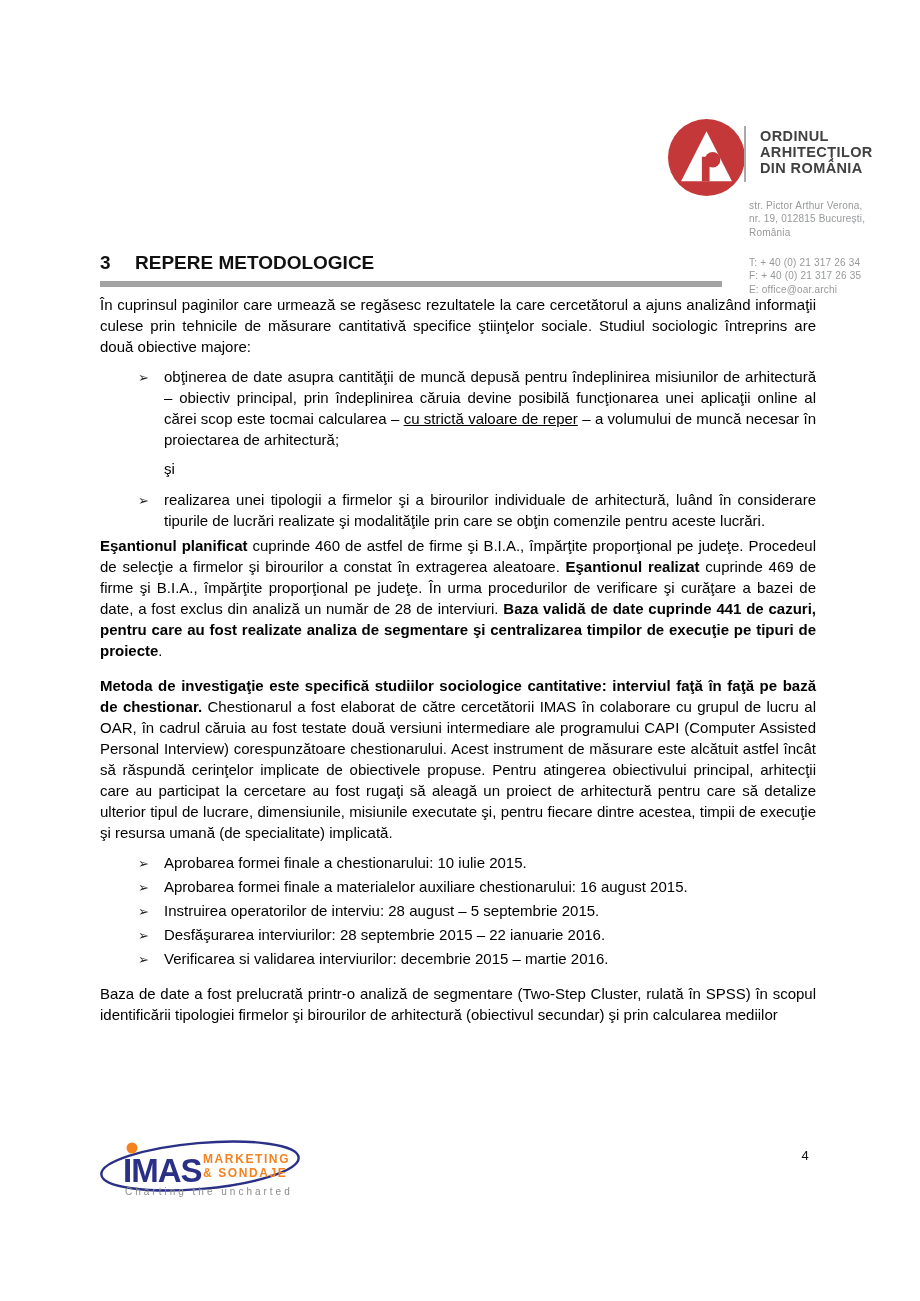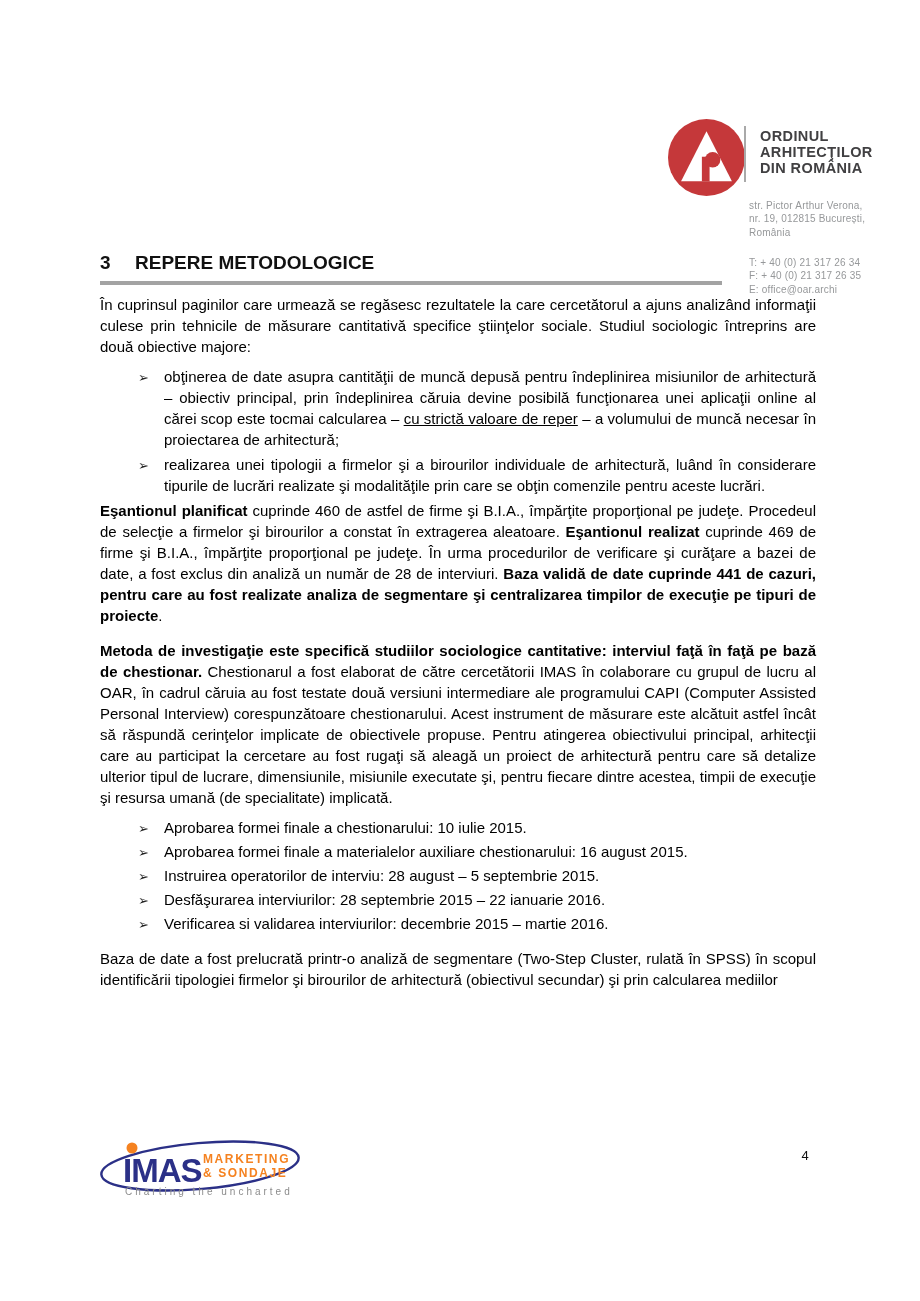--- a/index.html
+++ b/index.html
@@ -22,21 +22,21 @@
               color:#414042; line-height:16px; letter-spacing:0.4px; }
   .addr-block { position:absolute; left:749px; top:199px; font-size:10px; color:#96989a;
                 line-height:13.4px; letter-spacing:0.2px; }
   .contact-block { position:absolute; left:749px; top:256px; font-size:10px; color:#96989a;
                    line-height:13.4px; letter-spacing:0.2px; }
 
   
   .section-heading {
     position:absolute; left:100px; top:252px; width:622px;
     font-size:19px; font-weight:bold; color:#111;
-    padding-bottom:7px; border-bottom:4px solid #a3a3a3;
+    padding-bottom:7px; border-bottom:6px solid #a3a3a3;
   }
   .section-heading .num { display:inline-block; width:35px; }
 
   
   .content {
     position:absolute; left:100px; top:294px; width:716px;
     font-size:15px; line-height:21px; text-align:justify;
   }
   .content p { margin:0 0 9px 0; }
   .gap-xl { margin-top:34px !important; }
@@ -95,20 +95,21 @@
 
   <main class="content">
 
     <p>În cuprinsul paginilor care urmează se regăsesc rezultatele la care cercetătorul a ajuns analizând informaţii culese prin tehnicile de măsurare cantitativă specifice ştiinţelor sociale. Studiul sociologic întreprins are două obiective majore:</p>
 
     <div class="blist">
       <div class="bitem">
         <span class="bmark">➢</span>
         <div><span>obţinerea de date asupra cantităţii de muncă depusă pentru îndeplinirea misiunilor de arhitectură – obiectiv principal, prin îndeplinirea căruia devine posibilă funcţionarea unei aplicaţii online al cărei scop este tocmai calcularea – </span><span class="u">cu strictă valoare de reper</span><span> – a volumului de muncă necesar în proiectarea de arhitectură;</span></div>
       </div>
+      <div class="connector">şi</div>
       <div class="bitem">
         <span class="bmark">➢</span>
         <div>realizarea unei tipologii a firmelor şi a birourilor individuale de arhitectură, luând în considerare tipurile de lucrări realizate şi modalităţile prin care se obţin comenzile pentru aceste lucrări.</div>
       </div>
     </div>
 
 
     <p><span class="b">Eşantionul planificat</span><span> cuprinde 460 de astfel de firme şi B.I.A., împărţite proporţional pe judeţe. Procedeul de selecţie a firmelor şi birourilor a constat în extragerea aleatoare. </span><span class="b">Eşantionul realizat</span><span> cuprinde 469 de firme şi B.I.A., împărţite proporţional pe judeţe. În urma procedurilor de verificare şi curăţare a bazei de date, a fost exclus din analiză un număr de 28 de interviuri. </span><span class="b">Baza validă de date cuprinde 441 de cazuri, pentru care au fost realizate analiza de segmentare şi centralizarea timpilor de execuţie pe tipuri de proiecte</span><span>.</span></p>
 
     <p class="gap-md"><span class="b">Metoda de investigaţie este specifică studiilor sociologice cantitative: interviul faţă în faţă pe bază de chestionar.</span><span> Chestionarul a fost elaborat de către cercetătorii IMAS în colaborare cu grupul de lucru al OAR, în cadrul căruia au fost testate două versiuni intermediare ale programului CAPI (Computer Assisted Personal Interview) corespunzătoare chestionarului. Acest instrument de măsurare este alcătuit astfel încât să răspundă cerinţelor implicate de obiectivele propuse. Pentru atingerea obiectivului principal, arhitecţii care au participat la cercetare au fost rugaţi să aleagă un proiect de arhitectură pentru care să detalize ulterior tipul de lucrare, dimensiunile, misiunile executate şi, pentru fiecare dintre acestea, timpii de execuţie şi resursa umană (de specialitate) implicată.</span></p>

